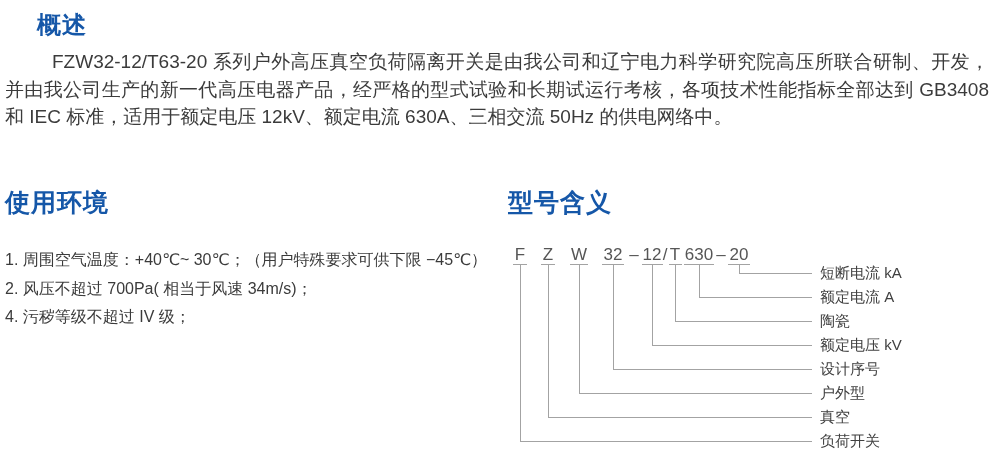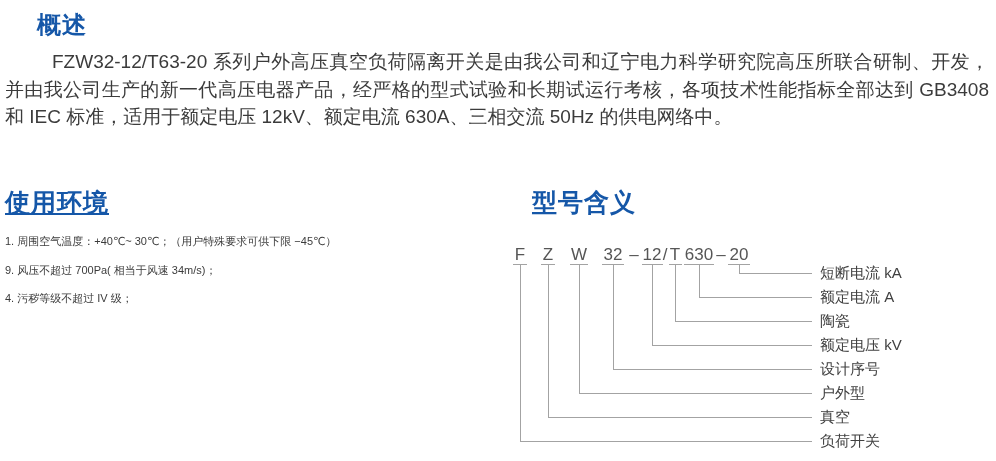--- a/index.html
+++ b/index.html
@@ -6,49 +6,49 @@
   :root{
     --heading:#1557a8; --body:#3b3b3b; --line:#a3a3a3;
     --code:#565656; --label:#404040; --bg:#ffffff;
   }
   .page{
     position:relative;width:996px;height:461px;background:var(--bg);
     font-family:"Liberation Sans","DejaVu Sans",sans-serif;overflow:hidden;
   }
   .heading{position:absolute;margin:0;color:var(--heading);font-weight:700;letter-spacing:1px;line-height:1.1;}
   #overview-heading{left:5px;top:12px;font-size:24px;margin-left:32px;}
-  #env-heading{left:5px;top:189px;font-size:25px;text-decoration:underline;}
-  #model-heading{left:532px;top:189px;font-size:25px;}
+  #env-heading{left:5px;top:189px;font-size:25px;}
+  #model-heading{left:508px;top:189px;font-size:25px;}
   .paragraph{
     position:absolute;left:5px;top:48px;width:984px;margin:0;
     font-size:19px;line-height:27.5px;color:var(--body);
     text-align:justify;text-indent:47px;
   }
-  .env-list{position:absolute;left:5px;top:227px;font-size:11px;color:var(--body);}
+  .env-list{position:absolute;left:5px;top:246px;font-size:16px;color:var(--body);}
   .env-item{line-height:28.6px;white-space:nowrap;}
   .model-diagram{position:absolute;left:500px;top:230px;}
   .model-diagram line{stroke:var(--line);stroke-width:1;shape-rendering:crispEdges;}
   .model-diagram text.code{font-size:17px;fill:var(--code);font-family:"Liberation Sans","DejaVu Sans",sans-serif;}
   .model-diagram text.lbl{font-size:15px;fill:var(--label);font-family:"Liberation Sans","DejaVu Sans",sans-serif;}
 </style>
 </head>
 <body>
 
 <div class="page">
 
   <section>
     <h1 class="heading" id="overview-heading">概述</h1>
     <p class="paragraph">FZW32-12/T63-20 系列户外高压真空负荷隔离开关是由我公司和辽宁电力科学研究院高压所联合研制、开发，并由我公司生产的新一代高压电器产品，经严格的型式试验和长期试运行考核，各项技术性能指标全部达到 GB3408 和 IEC 标准，适用于额定电压 12kV、额定电流 630A、三相交流 50Hz 的供电网络中。</p>
   </section>
 
   <section>
     <h2 class="heading" id="env-heading">使用环境</h2>
     <div class="env-list">
       <div class="env-item">1. 周围空气温度：+40℃~ 30℃；（用户特殊要求可供下限 −45℃）</div>
-      <div class="env-item">9. 风压不超过 700Pa( 相当于风速 34m/s)；</div>
+      <div class="env-item">2. 风压不超过 700Pa( 相当于风速 34m/s)；</div>
       <div class="env-item">4. 污秽等级不超过 IV 级；</div>
     </div>
   </section>
 
   <section>
     <h2 class="heading" id="model-heading">型号含义</h2>
     <svg class="model-diagram" width="496" height="231" viewBox="0 0 496 231" xmlns="http://www.w3.org/2000/svg">
         <text x="20" y="30" class="code" text-anchor="middle">F</text>
         <line x1="13" y1="34" x2="27" y2="34"></line>
         <line x1="20" y1="35" x2="20" y2="211"></line>

